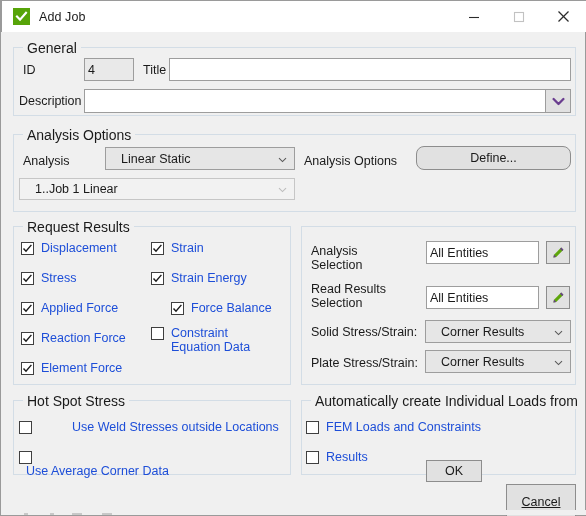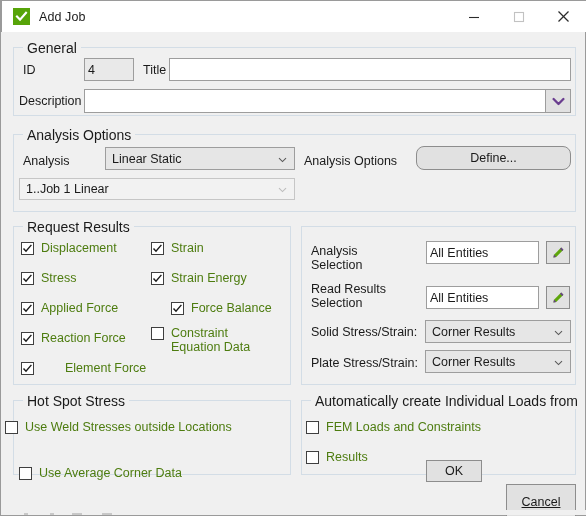--- a/index.html
+++ b/index.html
@@ -88,21 +88,21 @@
   .textbox.readonly { background: #e9e9e9; }
 
   
   .combo {
     position: absolute;
     background: #e6e6e6;
     border: 1px solid #9d9d9d;
     font-size: 12.5px;
     color: #1a1a1a;
     display: flex; align-items: center;
-    padding-left: 6px;
+    padding-left: 15px;
   }
   .combo .chev {
     position: absolute; right: 7px; top: 50%;
     transform: translateY(-50%);
     display: block;
   }
   .combo.disabled { background: #f2f2f2; color: #1a1a1a; border-color: #c6c6c6; }
 
   
   #desc-wrap {
@@ -145,21 +145,21 @@
     width: 13px; height: 13px;
     border: 1px solid #3f3f3f;
     background: #ffffff;
     flex: 0 0 13px;
     margin-top: 1px;
     display: flex; align-items: center; justify-content: center;
   }
   .cb .ctext {
     margin-left: 7px;
     font-size: 12.5px;
-    color: #4d7c0f;
+    color: #1d4ed8;
     line-height: 14px;
     white-space: nowrap;
   }
   .cb .ctext.wrap { white-space: normal; }
 
   
   #bottom-strip {
     position: absolute;
     left: 1px; bottom: 0; width: 584px; height: 5px;
     background: #f0f0f0;
@@ -277,21 +277,21 @@
     <span class="ctext">Applied Force</span>
   </div>
   <div class="cb" style="left:20px; top:331px;">
     <span class="box">
       <svg width="11" height="11" viewBox="0 0 11 11">
           <path d="M1.5 5.5 L4 8.3 L9.4 1.9" stroke="#1a1a1a" stroke-width="1.4" fill="none"></path>
         </svg>
     </span>
     <span class="ctext">Reaction Force</span>
   </div>
-  <div class="cb" style="left:20px; top:361px;gap:24px;">
+  <div class="cb" style="left:20px; top:361px;">
     <span class="box">
       <svg width="11" height="11" viewBox="0 0 11 11">
           <path d="M1.5 5.5 L4 8.3 L9.4 1.9" stroke="#1a1a1a" stroke-width="1.4" fill="none"></path>
         </svg>
     </span>
     <span class="ctext">Element Force</span>
   </div>
 
   <div class="cb" style="left:150px; top:241px;">
     <span class="box">
@@ -360,25 +360,25 @@
     <span class="chev">
       <svg width="9" height="6" viewBox="0 0 9 6">
         <path d="M1 1.2 L4.5 4.6 L8 1.2" stroke="#5a5a5a" stroke-width="1.1" fill="none"></path>
       </svg>
     </span>
   </div>
 
   <div class="group" style="left:12px; top:400px; width:278px; height:75px;">
     <span class="glabel">Hot Spot Stress</span>
   </div>
-  <div class="cb" style="left:4px; top:420px;">
+  <div class="cb" style="left:18px; top:420px;gap:33px;">
     <span class="box"></span>
     <span class="ctext">Use Weld Stresses outside Locations</span>
   </div>
-  <div class="cb" style="left:18px; top:466px;">
+  <div class="cb" style="left:18px; top:450px;flex-direction:column;">
     <span class="box"></span>
     <span class="ctext">Use Average Corner Data</span>
   </div>
 
   <div class="group" style="left:300px; top:400px; width:275px; height:75px;">
     <span class="glabel">Automatically create Individual Loads from</span>
   </div>
   <div class="cb" style="left:305px; top:420px;">
     <span class="box"></span>
     <span class="ctext">FEM Loads and Constraints</span>

